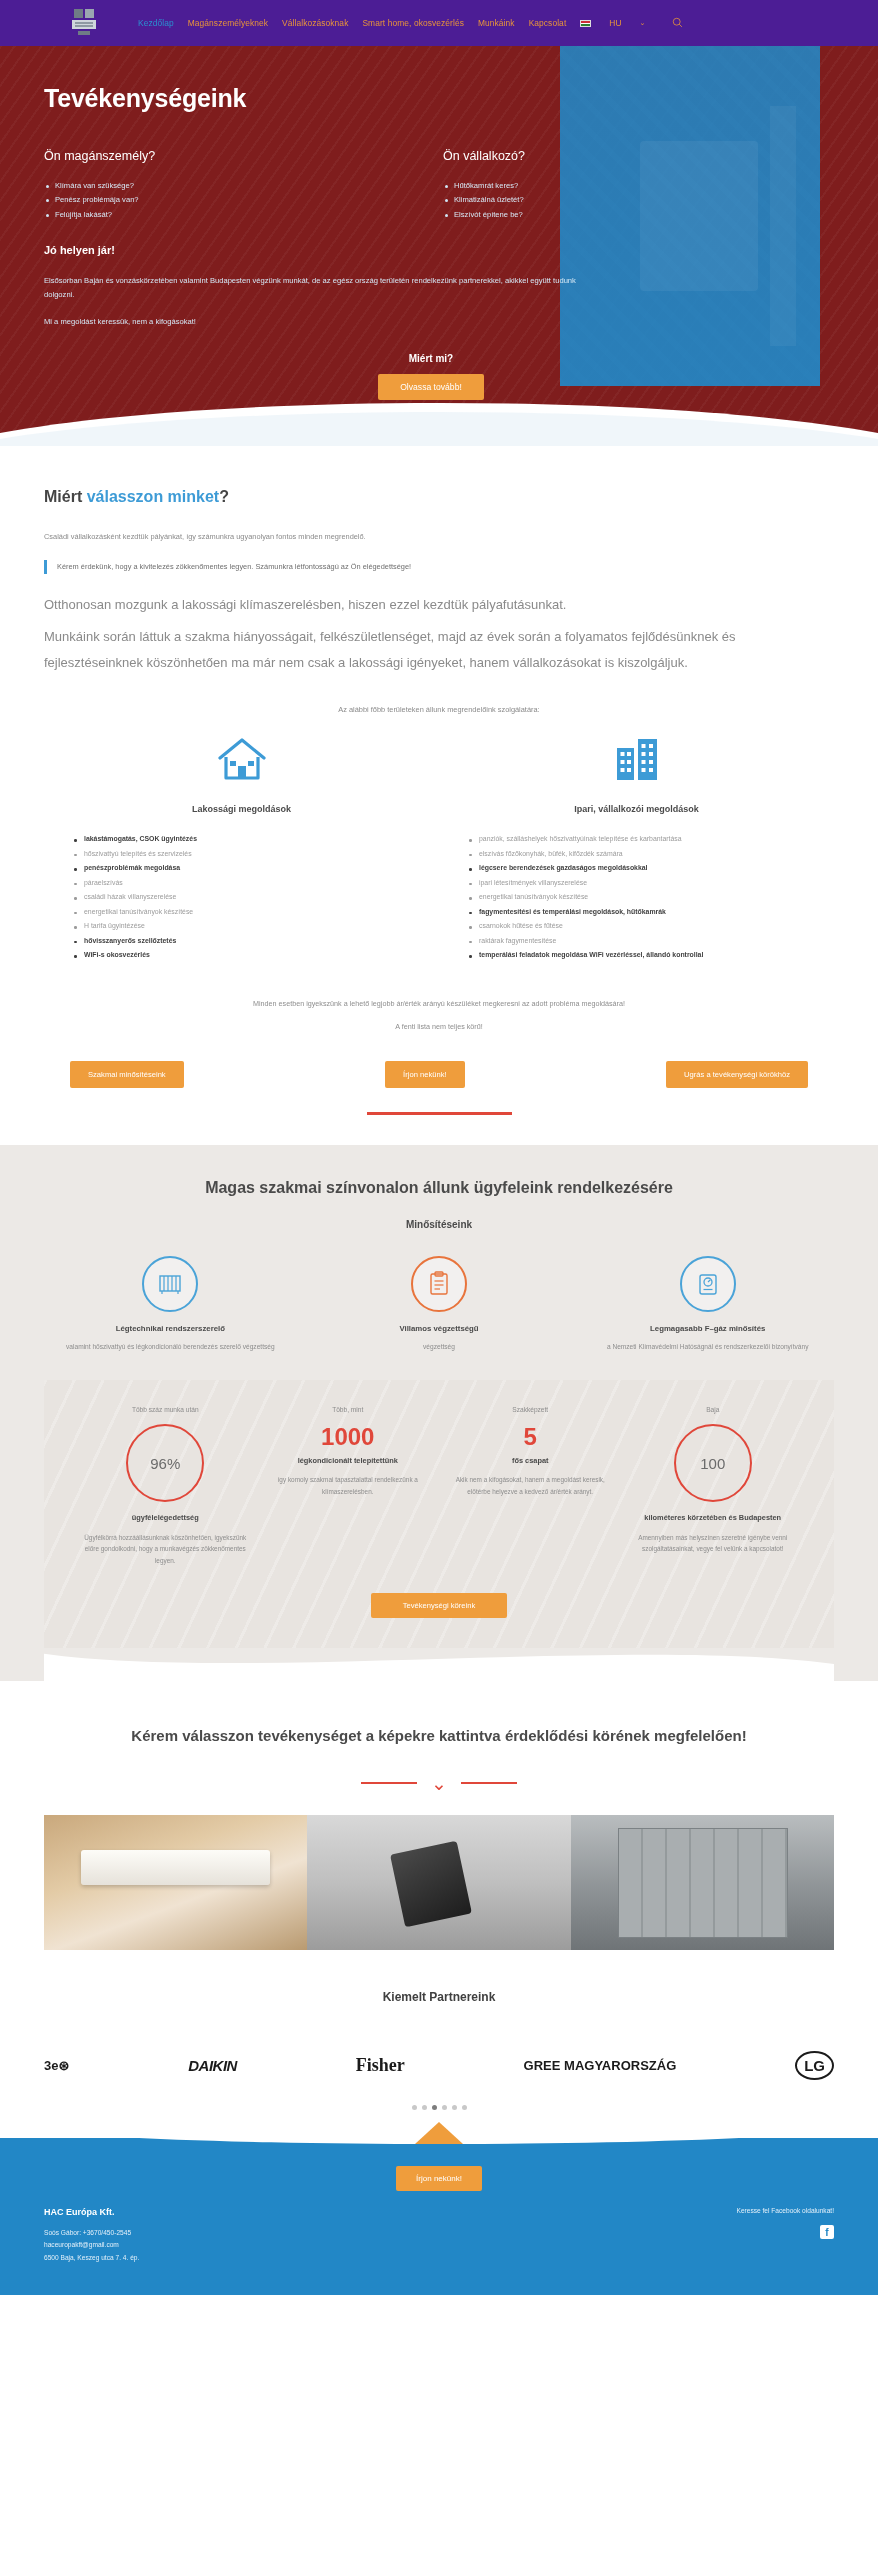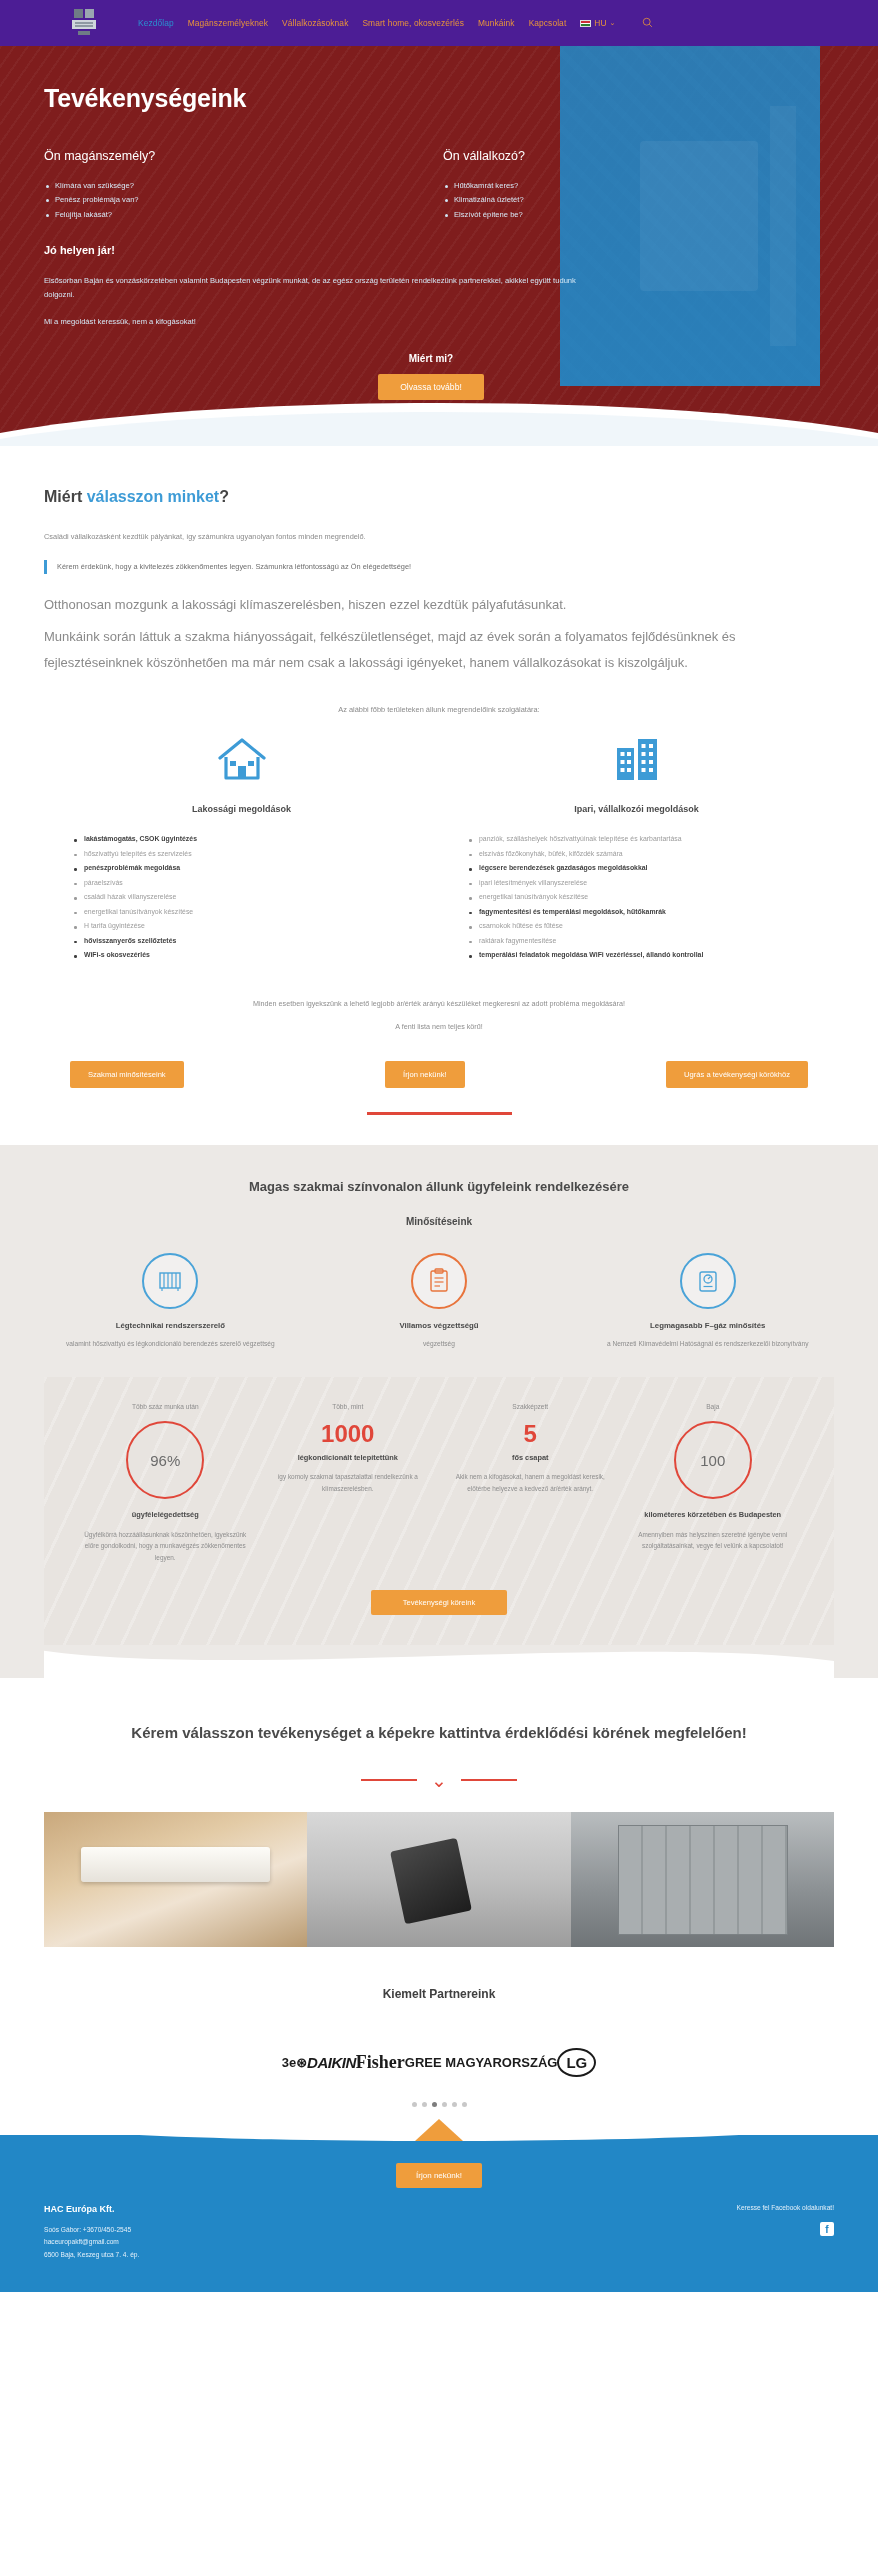--- a/index.html
+++ b/index.html
@@ -26,21 +26,21 @@
     display: flex;
     align-items: center;
     gap: 14px;
     margin-left: 36px;
     font-size: 8.4px;
     color: #e8943a;
     letter-spacing: .1px;
   }
   .nav-item { white-space: nowrap; cursor: pointer; }
   .nav-item.active { color: #2b8fd0; }
-  .lang { display: flex; align-items: center; gap: 3px; font-size: 8.4px; color:#e8943a; }
+  .lang { display: flex; align-items: center; gap: 18px; font-size: 8.4px; color:#e8943a; }
   .flag {
     width: 11px; height: 7px; display:inline-block;
     background: linear-gradient(to bottom, #ce2b37 0 33.3%, #ffffff 33.3% 66.6%, #2e7d32 66.6% 100%);
     border: .5px solid #ddd;
   }
   .caret { font-size: 7px; }
   .search-icon { margin-left: 12px; color:#e8943a; }
 
   
   .hero {
@@ -159,21 +159,21 @@
 
   
   .gray-section {
     background: #ece9e6;
     margin-top: 30px;
     padding: 34px 44px 0;
     position:relative;
     overflow:hidden;
   }
   .gray-section h2 {
-    text-align:center; font-size: 13px; font-weight:700; color:#4a4a4a; margin-bottom: 22px;
+    text-align:center; font-size: 16px; font-weight:700; color:#4a4a4a; margin-bottom: 22px;
   }
   .gray-section h3 {
     text-align:center; font-size: 10px; font-weight:700; color:#4a4a4a; margin-bottom: 26px;
   }
   .qual-row { display:flex; justify-content:space-between; gap: 16px; }
   .qual { width: 33.33%; text-align:center; }
   .qual-circle {
     width: 56px; height: 56px; border-radius:50%; border: 2px solid #e8743c;
     margin: 0 auto 12px; display:flex; align-items:center; justify-content:center;
     background: rgba(255,255,255,.35);
@@ -230,21 +230,21 @@
   .g2 { background: linear-gradient(180deg,#d8d8d8 0%, #bfbfbf 50%, #9c9c9c 100%); position:relative; }
   .g2::after{ content:""; position:absolute; left:34%; top:24%; width:26%; height:55%;
     background: linear-gradient(160deg,#4a4a4a,#1d1d1d); border-radius:4px; transform: rotate(-12deg);}
   .g3 { background: linear-gradient(180deg,#b9bdbf 0%, #8e9396 55%, #6f7477 100%); position:relative; }
   .g3::after{ content:""; position:absolute; left:18%; top:10%; width:64%; height:80%;
     background: repeating-linear-gradient(90deg,#a9aeb0 0 22px,#949a9c 22px 24px); border:1px solid #7b8184;}
 
   
   .partners { padding: 40px 44px 0; text-align:center; }
   .partners h2 { font-size: 12px; font-weight:700; color:#404040; margin-bottom: 41px; }
-  .partner-row { display:flex; align-items:center; justify-content:center; height: 42px; }
+  .partner-row { display:flex; align-items:center; justify-content:space-between; height: 42px; }
   .p-logo { color:#1b1b1b; font-weight:700; }
   .dots { display:flex; gap:5px; justify-content:center; margin-top: 18px; }
   .dot { width:5px; height:5px; border-radius:50%; background:#c8c8c8; }
   .dot.on { background:#7d7d7d; }
 
   
   .footer {
     margin-top: 28px;
     background: #2287c6;
     color:#fff;

